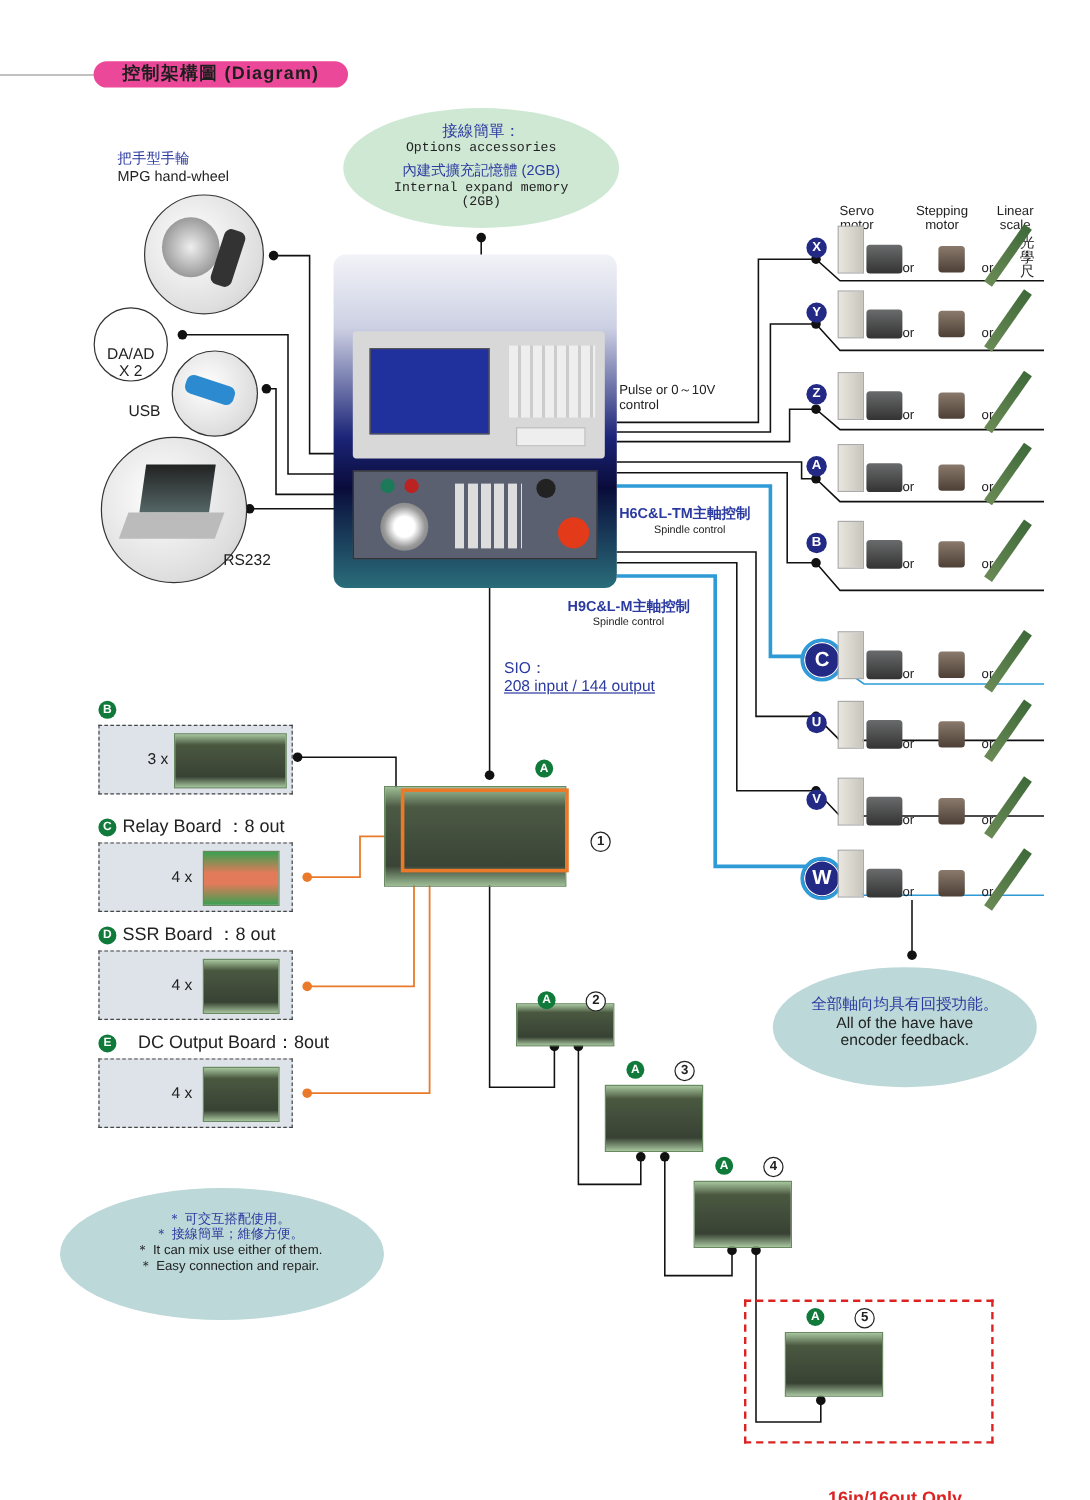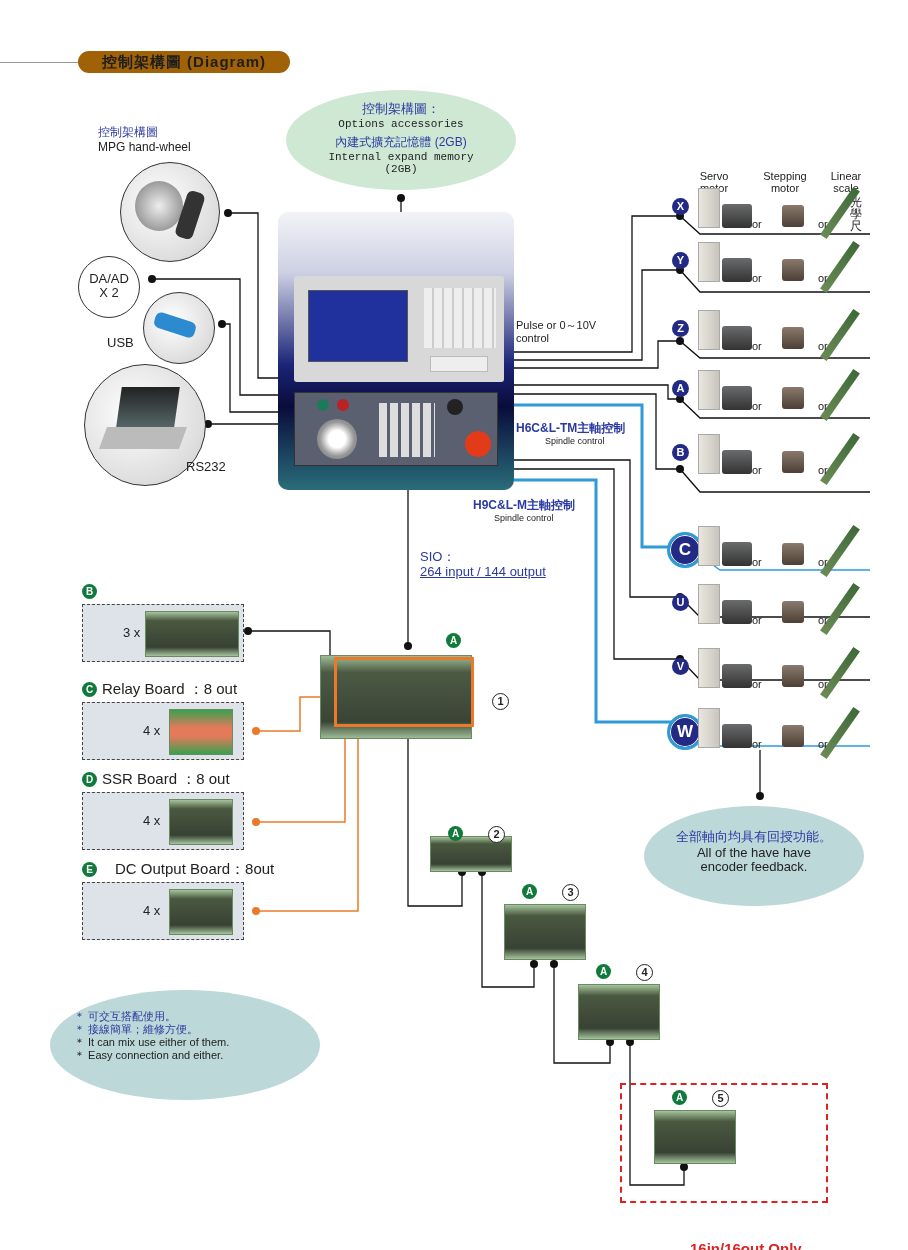--- a/index.html
+++ b/index.html
@@ -1,20 +1,20 @@
 <!DOCTYPE html>
 <html><head>
 <meta charset="utf-8">
 <style>
   html,body{margin:0;padding:0;background:#fff;}
   body{width:908px;height:1250px;position:relative;overflow:hidden;font-family:"Liberation Sans",sans-serif;color:#222;}
   .abs{position:absolute;}
   svg.wires{position:absolute;left:0;top:0;width:908px;height:1250px;pointer-events:none;}
   
-  .title-pill{left:78px;top:51px;width:212px;height:22px;background:#a16207;border-radius:11px;font-weight:bold;font-size:15px;color:#1e1e1e;line-height:22px;text-align:center;letter-spacing:1px;}
+  .title-pill{left:78px;top:51px;width:212px;height:22px;background:#ec4899;border-radius:11px;font-weight:bold;font-size:15px;color:#1e1e1e;line-height:22px;text-align:center;letter-spacing:1px;}
   .title-rule{left:0;top:62px;width:80px;height:1px;background:#999;}
   .cjk-blue{color:#2b3aa0;}
   .lbl{font-size:12px;line-height:14px;}
   .circ{border-radius:50%;border:1px solid #333;background:radial-gradient(circle at 40% 40%,#fff,#ddd 70%,#bbb);}
   .bubble-green{background:#cfe8d4;border-radius:50%;text-align:center;}
   .bubble-teal{background:#bcd8d8;border-radius:50%;}
   .mono{font-family:"Liberation Mono",monospace;}
   .controller{left:278px;top:212px;width:236px;height:278px;border-radius:10px;background:linear-gradient(#f2f3f8 0%,#cdd0e3 22%,#1b2477 55%,#090c3a 70%,#2a6d7a 100%);}
   .screen-bezel{left:16px;top:64px;width:210px;height:106px;background:#d8d8d8;border-radius:3px;}
   .screen{left:14px;top:14px;width:98px;height:70px;background:#20309c;border:1px solid #555;}
@@ -112,35 +112,35 @@
     <circle cx="760" cy="796" r="4"></circle>
   </g>
   <g fill="#ea7a2a">
     <circle cx="256" cy="731" r="4"></circle>
     <circle cx="256" cy="822" r="4"></circle>
     <circle cx="256" cy="911" r="4"></circle>
   </g>
 </svg>
 
 <div class="abs bubble-green" style="left:286px;top:90px;width:230px;height:100px;">
-  <div class="cjk-blue" style="font-size:13px;margin-top:10px;">控制架構圖：</div>
+  <div class="cjk-blue" style="font-size:13px;margin-top:10px;">接線簡單：</div>
   <div class="mono" style="font-size:11px;">Options accessories</div>
   <div class="cjk-blue" style="font-size:12px;margin-top:4px;">內建式擴充記憶體 (2GB)</div>
   <div class="mono" style="font-size:11px;">Internal expand memory</div>
   <div class="mono" style="font-size:11px;">(2GB)</div>
 </div>
 
-<div class="abs lbl cjk-blue" style="left:98px;top:125px;">控制架構圖</div>
+<div class="abs lbl cjk-blue" style="left:98px;top:125px;">把手型手輪</div>
 <div class="abs lbl" style="left:98px;top:140px;">MPG hand-wheel</div>
 <div class="abs circ" style="left:120px;top:162px;width:98px;height:98px;">
   <div class="abs" style="left:14px;top:18px;width:48px;height:50px;border-radius:50%;background:radial-gradient(#eee,#777);"></div>
   <div class="abs" style="left:60px;top:28px;width:18px;height:48px;border-radius:6px;background:#333;transform:rotate(18deg);"></div>
 </div>
 <div class="abs circ" style="left:78px;top:256px;width:60px;height:60px;background:#fff;text-align:center;font-size:13px;line-height:14px;">
-  <div style="margin-top:15px;">DA/AD</div>
+  <div style="margin-top:31px;">DA/AD</div>
   <div>X 2</div>
 </div>
 <div class="abs circ" style="left:143px;top:292px;width:70px;height:70px;">
   <div class="abs" style="left:10px;top:24px;width:42px;height:16px;border-radius:6px;background:#2b8ad0;transform:rotate(18deg);"></div>
 </div>
 <div class="abs lbl" style="left:107px;top:336px;font-size:13px;">USB</div>
 <div class="abs circ" style="left:84px;top:364px;width:120px;height:120px;">
   <div class="abs" style="left:34px;top:22px;width:58px;height:40px;background:linear-gradient(#222,#566);transform:skewX(-8deg);"></div>
   <div class="abs" style="left:18px;top:62px;width:80px;height:22px;background:#bbb;transform:skewX(-20deg);"></div>
 </div>
@@ -162,21 +162,21 @@
   </div>
 </div>
 
 <div class="abs lbl" style="left:516px;top:318px;font-size:11px;">Pulse or 0～10V</div>
 <div class="abs lbl" style="left:516px;top:331px;font-size:11px;">control</div>
 <div class="abs" style="left:516px;top:420px;font-size:12px;font-weight:bold;color:#2b3aa0;">H6C&amp;L-TM主軸控制</div>
 <div class="abs" style="left:545px;top:436px;font-size:9px;">Spindle control</div>
 <div class="abs" style="left:473px;top:497px;font-size:12px;font-weight:bold;color:#2b3aa0;">H9C&amp;L-M主軸控制</div>
 <div class="abs" style="left:494px;top:513px;font-size:9px;">Spindle control</div>
 <div class="abs" style="left:420px;top:548px;font-size:13px;color:#2b3aa0;">SIO：</div>
-<div class="abs" style="left:420px;top:564px;font-size:13px;color:#2b3aa0;text-decoration:underline;">264 input / 144 output</div>
+<div class="abs" style="left:420px;top:564px;font-size:13px;color:#2b3aa0;text-decoration:underline;">208 input / 144 output</div>
 
 <div class="abs hdr-lbl" style="left:694px;top:170px;width:40px;">Servo motor</div>
 <div class="abs hdr-lbl" style="left:760px;top:170px;width:50px;">Stepping motor</div>
 <div class="abs hdr-lbl" style="left:826px;top:170px;width:40px;">Linear scale</div>
 <div class="abs" style="left:850px;top:196px;width:12px;font-size:12px;line-height:12px;">光學尺</div>
 
 <div id="axis-rows">
     <div class="abs axis-badge" style="left: 672px; top: 198px;">X</div>
     <div class="abs servo-drive" style="left: 698px; top: 188px;"></div>
     <div class="abs servo-motor" style="left: 722px; top: 204px;"></div>
@@ -269,25 +269,25 @@
     </div>
     <div class="abs green-badge" style="left: 82px; top: 862px;">E</div>
     <div class="abs board-title" style="left: 115px; top: 860px;">DC Output Board：8out</div>
     <div class="abs board-box" style="left: 82px; top: 882px; width: 160px; height: 56px;">
       <div class="abs" style="left: 60px; top: 20px; font-size: 13px;">4 x</div>
       <div class="abs pcb-small" style="left: 86px; top: 6px; width: 62px; height: 44px;"></div>
     </div>
   </div>
 
 <div class="abs bubble-teal" style="left:50px;top:990px;width:270px;height:110px;">
-  <div style="margin:20px 0 0 24px;font-size:11px;line-height:13px;">
+  <div style="margin:20px 0 0 12px;font-size:11px;line-height:13px;text-align:center;">
     <div class="cjk-blue">＊ 可交互搭配使用。</div>
     <div class="cjk-blue">＊ 接線簡單；維修方便。</div>
     <div>＊ It can mix use either of them.</div>
-    <div>＊ Easy connection and either.</div>
+    <div>＊ Easy connection and repair.</div>
   </div>
 </div>
 
 <div id="io-modules">
     <div class="abs pcb" style="left: 320px; top: 655px; width: 150px; height: 82px;"></div>
     <div class="abs green-badge" style="left: 446px; top: 633px;">A</div>
     <div class="abs num-badge" style="left: 492px; top: 693px;">1</div>
     <div class="abs pcb-small" style="left: 430px; top: 836px; width: 80px; height: 34px;"></div>
     <div class="abs green-badge" style="left: 448px; top: 826px;">A</div>
     <div class="abs num-badge" style="left: 488px; top: 826px;">2</div>

